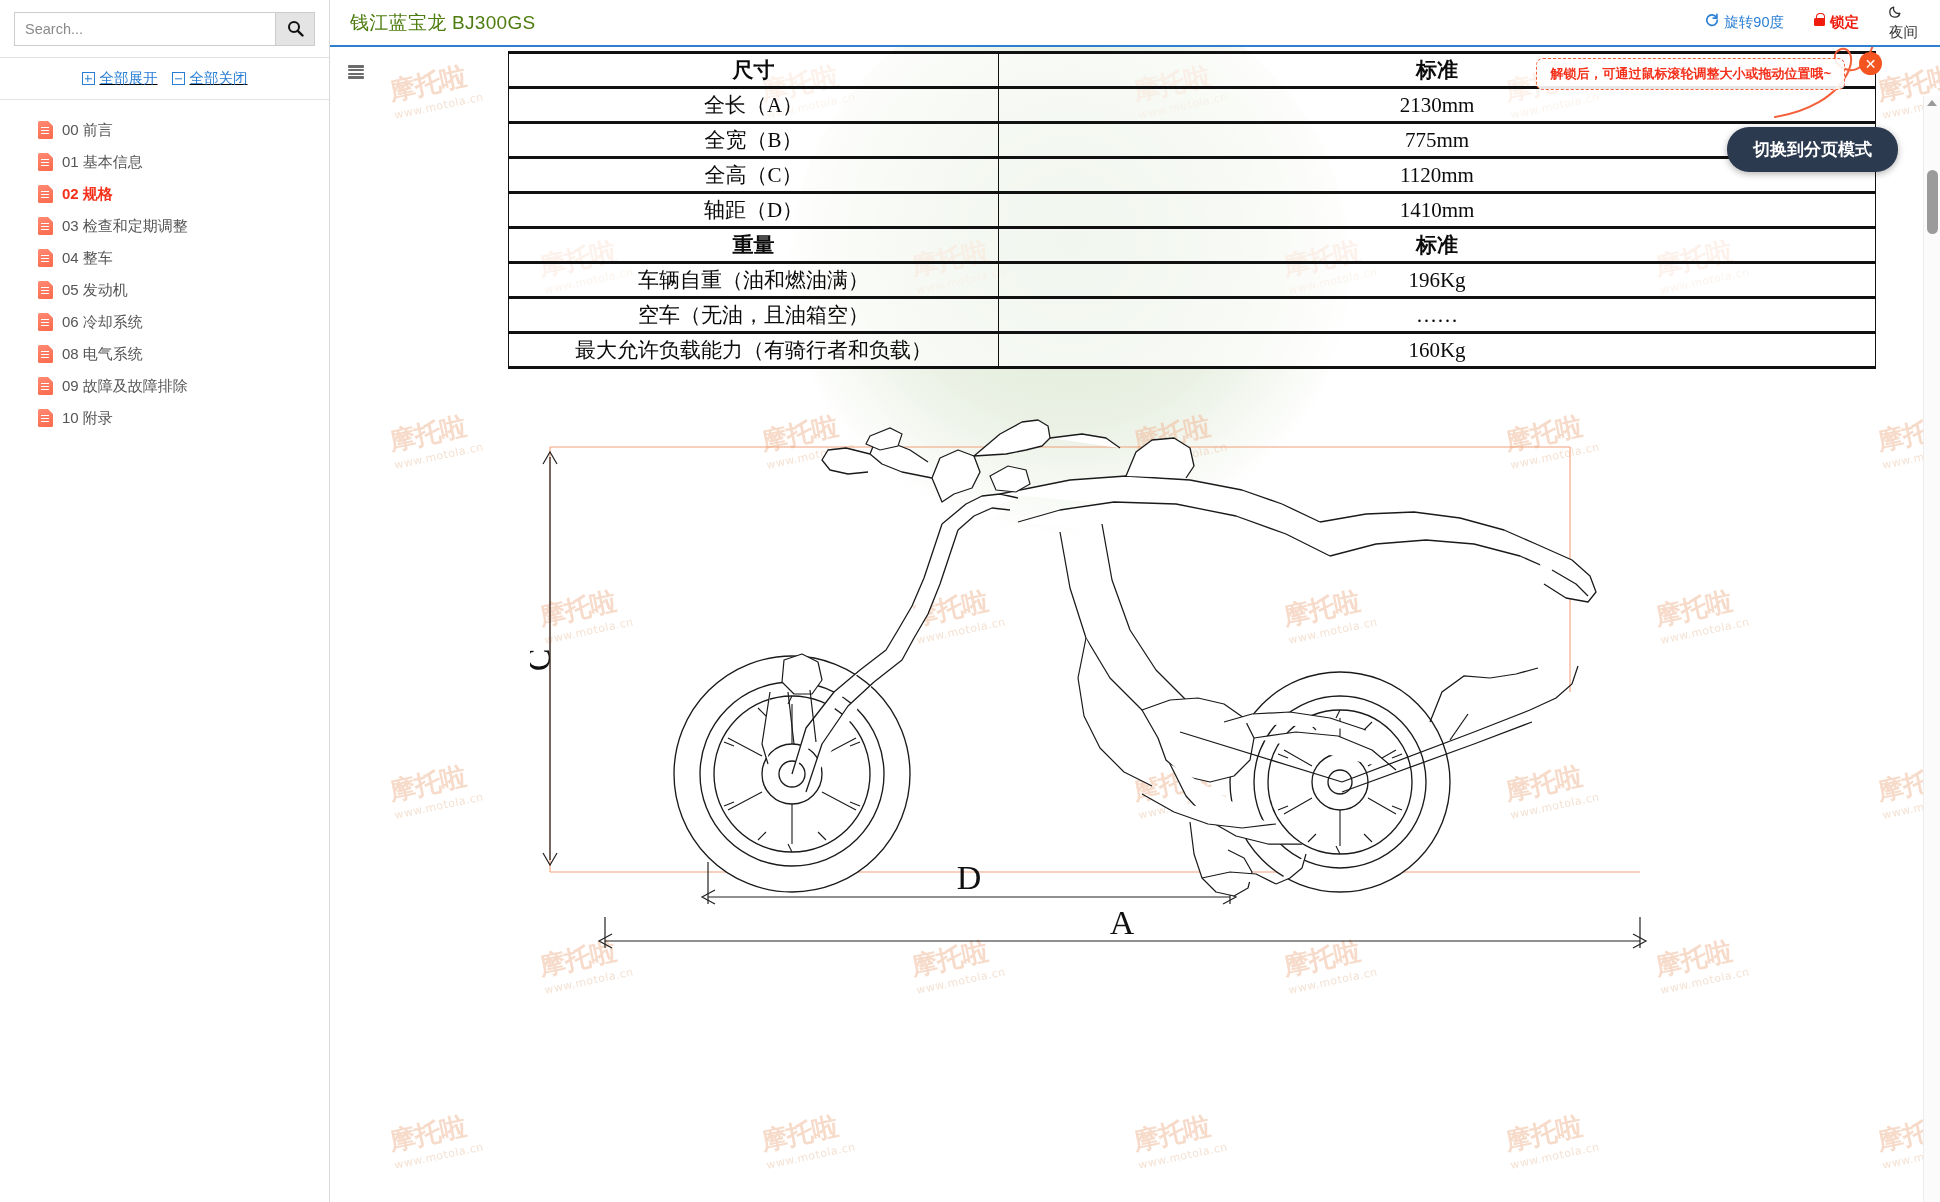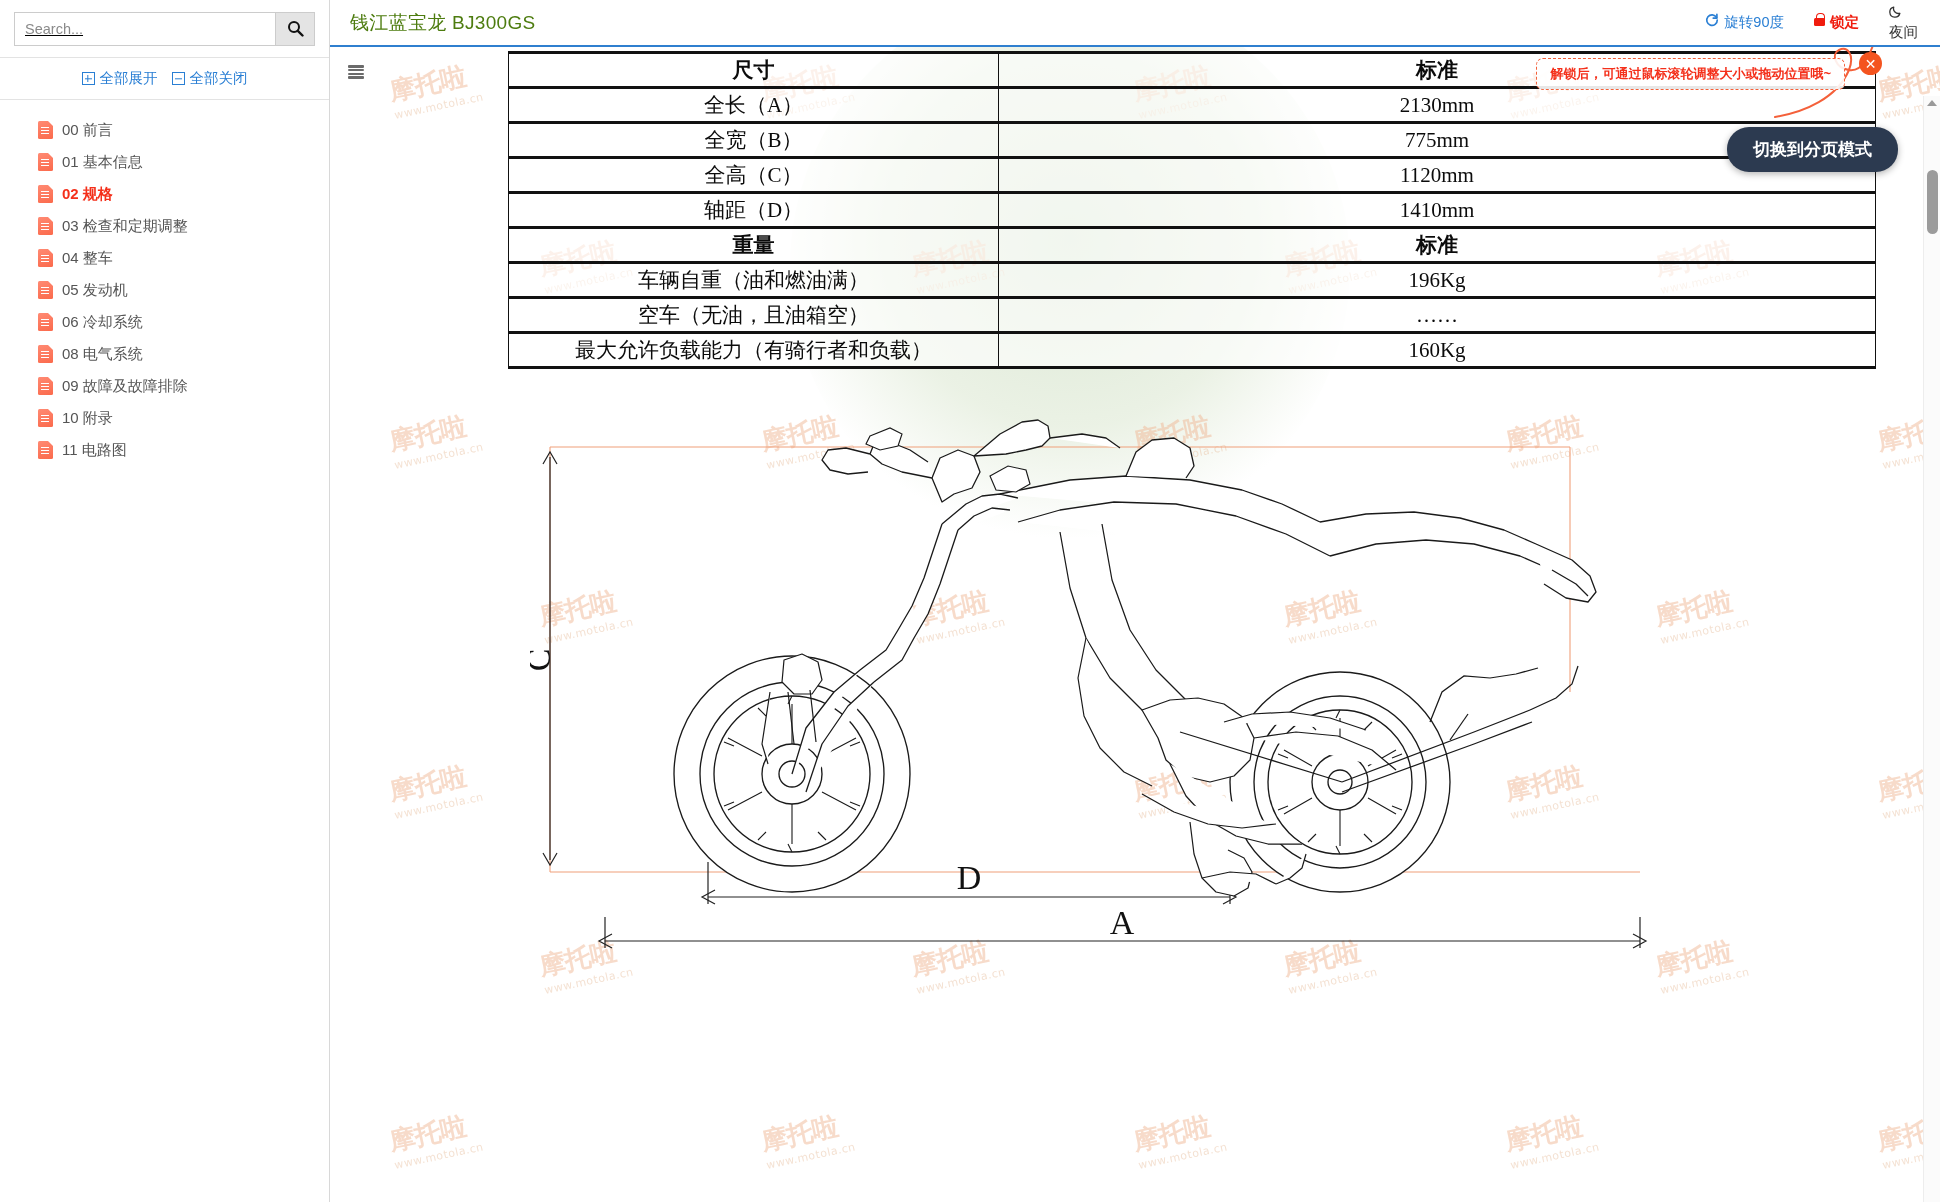--- a/index.html
+++ b/index.html
@@ -18,21 +18,21 @@
     border-right: 1px solid #d8d8d8;
     display: flex; flex-direction: column;
     position: relative; z-index: 5;
   }
   .search-row {
     height: 58px;
     display: flex; align-items: center;
     padding: 0 14px;
     border-bottom: 1px solid #e3e3e3;
   }
-  .search-wrap { display: flex; width: 100%; height: 34px; text-decoration: underline; }
+  .search-wrap { display: flex; width: 100%; height: 34px; }
   .search-input {
     flex: 1; height: 34px;
     border: 1px solid #cccccc; border-right: none;
     padding: 0 10px;
     font-size: 14.5px;
     font-family: "Liberation Sans", sans-serif;
     color: #444; outline: none;
     background: #fff;
   }
   .search-input::placeholder { color: #8a8a8a; }
@@ -44,20 +44,21 @@
     cursor: pointer;
   }
   .search-btn svg { display:block; }
 
   .expand-row {
     height: 42px;
     display: flex; align-items: center; justify-content: center;
     gap: 14px;
     border-bottom: 1px solid #e3e3e3;
     background: #fff;
+    text-decoration: underline;
   }
   .expand-link {
     color: #2a7fd4; font-size: 14.5px;
     display: flex; align-items: center; gap: 5px;
     cursor: pointer; white-space: nowrap;
   }
   .expand-link .boxico {
     width: 13px; height: 13px;
     border: 1.4px solid #2a7fd4;
     position: relative; display: inline-block;
@@ -298,24 +299,20 @@
           <span class="doc-icon"></span>
           <span class="tree-label">08 电气系统</span>
         </div>
         <div class="tree-item">
           <span class="doc-icon"></span>
           <span class="tree-label">09 故障及故障排除</span>
         </div>
         <div class="tree-item">
           <span class="doc-icon"></span>
           <span class="tree-label">10 附录</span>
-        </div>
-        <div class="tree-item">
-          <span class="doc-icon"></span>
-          <span class="tree-label">11 电路图</span>
         </div>
       </nav>
   </aside>
 
   <section id="main">
 
     <div class="topbar">
       <div class="doc-title">钱江蓝宝龙 BJ300GS</div>
       <div class="top-actions">
 

